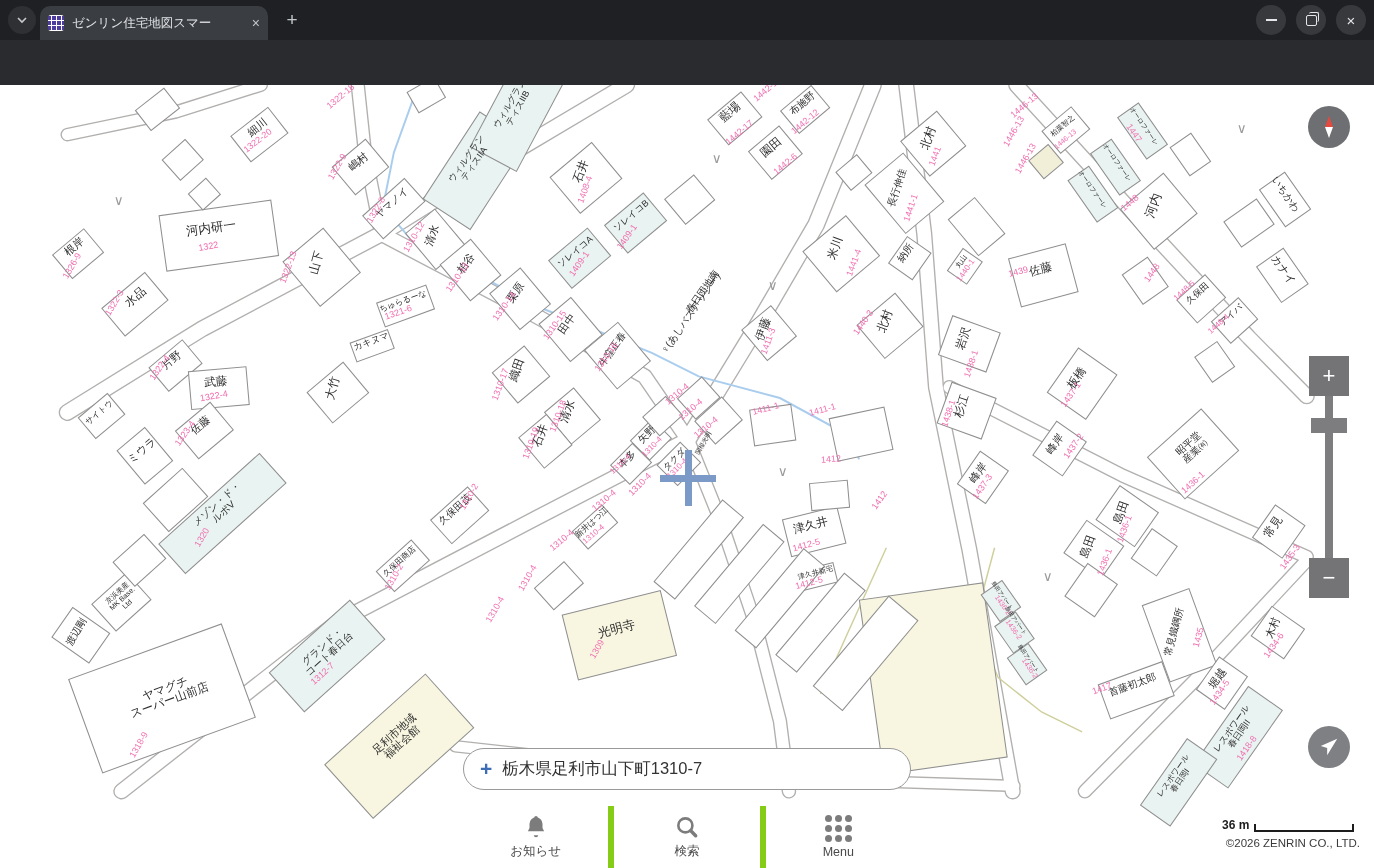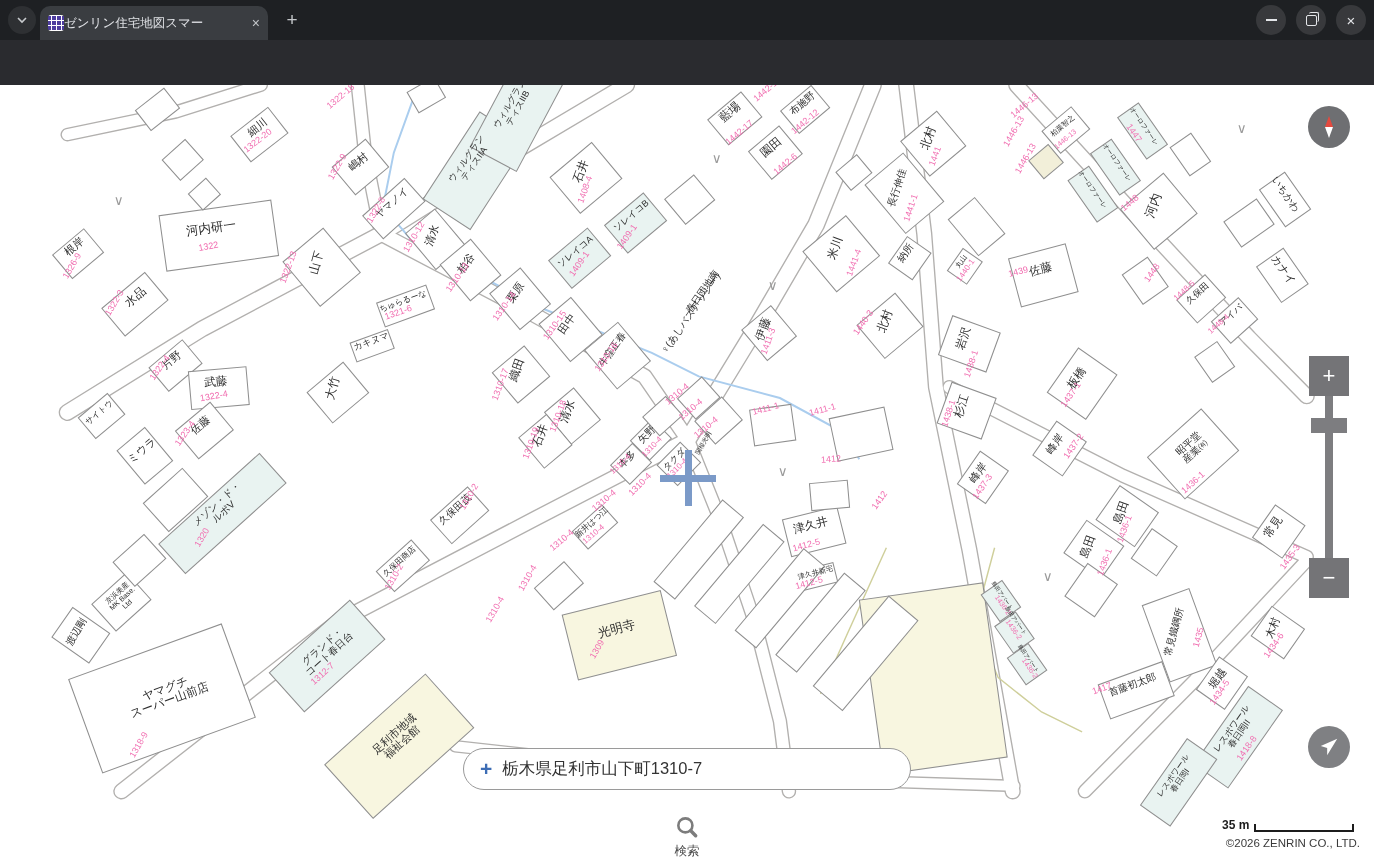--- a/index.html
+++ b/index.html
@@ -6,21 +6,21 @@
     font-family:"Liberation Sans","DejaVu Sans",sans-serif;background:#1e2023;}
   
   #tabstrip{position:absolute;left:0;top:0;width:1374px;height:40px;background:#1e2023;}
   #tab-search-btn{position:absolute;left:8px;top:6px;width:28px;height:28px;border-radius:50%;
     background:#2e3033;display:flex;align-items:center;justify-content:center;color:#c7cacd;font-size:12px;}
   #active-tab{position:absolute;left:40px;top:6px;width:228px;height:34px;background:#3a3d41;
     border-radius:10px 10px 0 0;display:flex;align-items:center;padding:0 8px;box-sizing:border-box;}
   #favicon{width:16px;height:16px;border-radius:3px;background:#4d3c9e;flex:0 0 16px;
     background-image:linear-gradient(#fff 1px,transparent 1px),linear-gradient(90deg,#fff 1px,transparent 1px);
     background-size:5px 5px;background-position:3px 5px;}
-  #tab-title{color:#dfe1e5;font-size:12.5px;margin-left:0;white-space:nowrap;overflow:hidden;
+  #tab-title{color:#dfe1e5;font-size:12.5px;margin-left:8px;white-space:nowrap;overflow:hidden;
     text-overflow:clip;flex:1;}
   #tab-close{color:#c3c6c9;font-size:14px;margin-left:6px;flex:0 0 auto;}
   #new-tab-btn{position:absolute;left:280px;top:8px;width:24px;height:24px;color:#c3c6c9;font-size:19px;
     display:flex;align-items:center;justify-content:center;}
   .winctl{position:absolute;top:5px;width:30px;height:30px;border-radius:50%;background:#38393c;
     display:flex;align-items:center;justify-content:center;color:#e4e6e9;}
   #win-min{left:1256px;} #win-max{left:1296px;} #win-close{left:1336px;font-size:15px;}
   #win-min .bar{width:11px;height:1.5px;background:#e4e6e9;}
   #win-max .sq{width:9px;height:9px;border:1.3px solid #e4e6e9;border-radius:2px;position:relative;}
   #win-max .sq:before{content:"";position:absolute;left:2px;top:-4px;width:9px;height:9px;
@@ -493,24 +493,46 @@
 </div>
 
 <div id="address-pill">
   <span class="plus">+</span>
   <span id="address-text">栃木県足利市山下町1310-7</span>
 </div>
 
 <div id="bottom-nav">
   <div class="nav-item">
     <svg width="26" height="26" viewBox="0 0 24 24">
+      <path d="M12 3 a6 6 0 0 1 6 6 v4 l1.5 3 h-15 l1.5 -3 v-4 a6 6 0 0 1 6 -6z" fill="#7c7c7c"></path>
+      <circle cx="12" cy="3.4" r="1.6" fill="#7c7c7c"></circle>
+      <path d="M10 19.5 a2 2 0 0 0 4 0z" fill="#7c7c7c"></path>
+    </svg>
+    <span class="nav-label">お知らせ</span>
+  </div>
+  <div class="nav-item">
+    <svg width="26" height="26" viewBox="0 0 24 24">
       <circle cx="10.5" cy="10.5" r="6.5" stroke="#7c7c7c" stroke-width="2.4" fill="none"></circle>
       <path d="M15.5 15.5 L20 20" stroke="#7c7c7c" stroke-width="3.2" stroke-linecap="round"></path>
     </svg>
     <span class="nav-label">検索</span>
   </div>
+  <div class="nav-item">
+    <span class="grid9">
+        <i></i>
+        <i></i>
+        <i></i>
+        <i></i>
+        <i></i>
+        <i></i>
+        <i></i>
+        <i></i>
+        <i></i>
+      </span>
+    <span class="nav-label">Menu</span>
+  </div>
 </div>
 
 <div id="scalebar">
-  <span id="scale-label">35 m</span>
+  <span id="scale-label">36 m</span>
   <div id="scale-line"></div>
 </div>
 <div id="copyright">©2026 ZENRIN CO., LTD.</div>
 
 </body></html>

